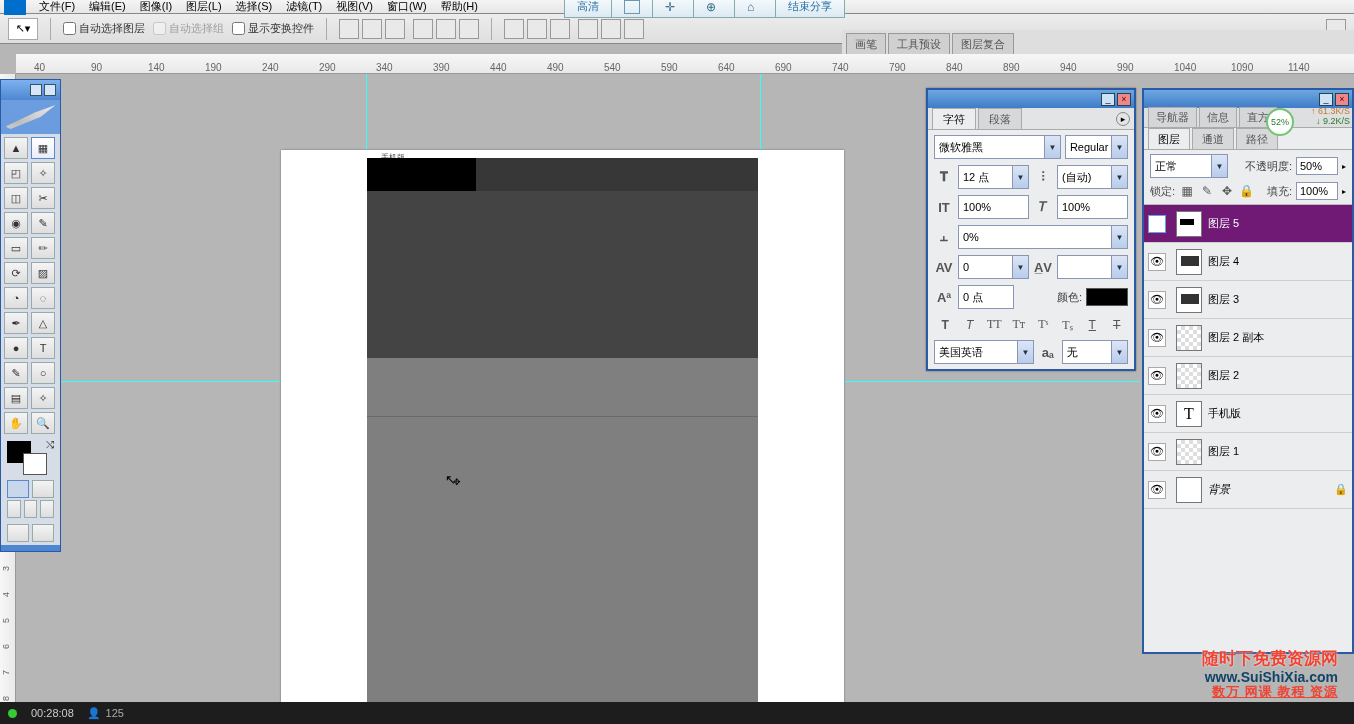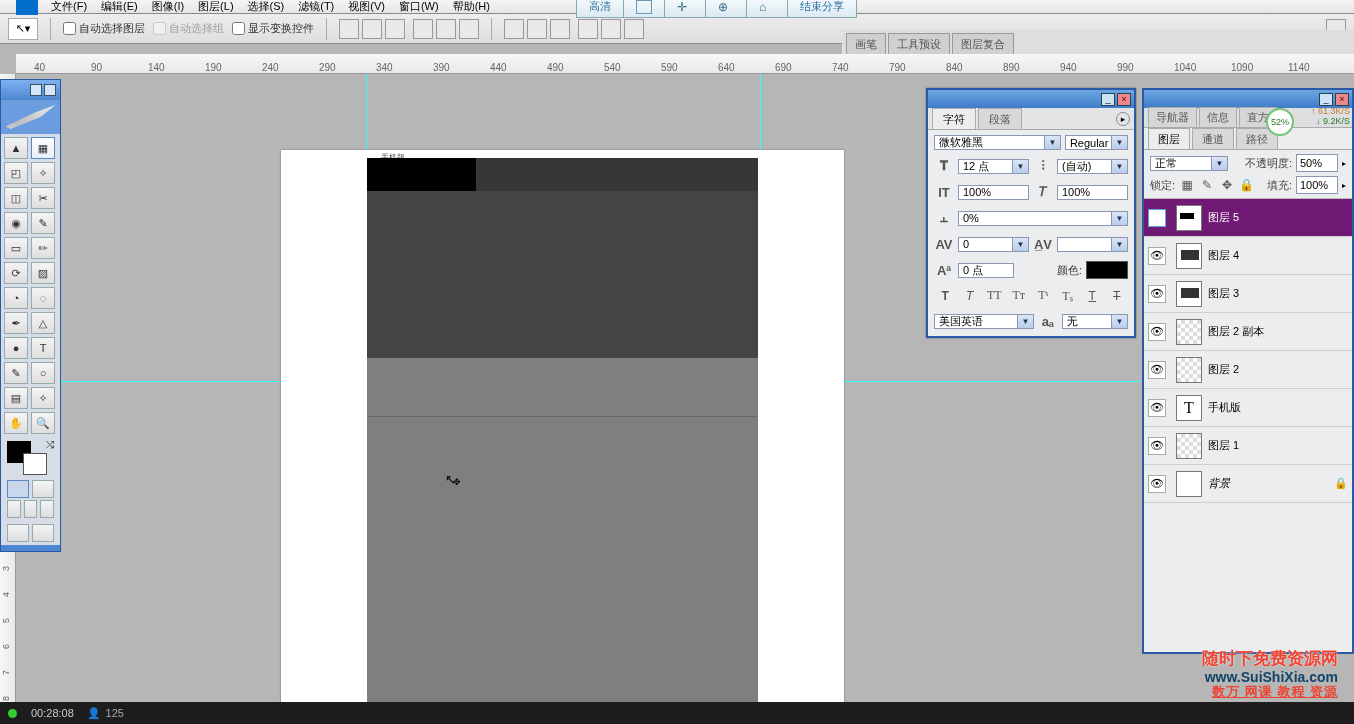--- a/index.html
+++ b/index.html
@@ -1,19 +1,19 @@
 <!DOCTYPE html>
 <html><head>
 <meta charset="utf-8">
 <style>
 * { margin: 0; padding: 0; box-sizing: border-box; font-family: "Microsoft YaHei", SimSun, Arial, sans-serif; }
 body { width: 1354px; height: 724px; background: #b6b6b6; overflow: hidden; position: relative; font-size: 11px; }
 
 
-.menubar { height: 14px; background: linear-gradient(#f5f5f5,#e6e6e6); display: flex; align-items: center; padding: 0 16px; border-bottom: 1px solid #888; }
+.menubar { height: 14px; background: linear-gradient(#f5f5f5,#e6e6e6); display: flex; align-items: center; padding: 0 4px; border-bottom: 1px solid #888; }
 .menubar .app-icon { width: 22px; height: 16px; background: #006fcc; margin-right: 6px; }
 .menubar .menu-item { padding: 3px 7px; cursor: pointer; color: #000; }
 .menubar .share-group { margin-left: 80px; display: flex; align-items: center; gap: 0; }
 .share-btn { height: 22px; padding: 3px 12px; border: 1px solid #8aa; background: linear-gradient(#f7fbfd,#dceaf2); color: #3a6b88; display: flex; align-items: center; justify-content: center; margin-left: -1px; }
 .share-btn.hd { color: #2a71a3; font-weight: 500; }
 .share-ico { width: 16px; height: 14px; border: 1px solid #6a99b5; }
 .share-ico.target{ border:none; font-size:12px; }
 .share-end { color:#2a71a3; }
 
 
@@ -78,21 +78,21 @@
 .char-panel { position:absolute; left:926px; top:88px; width:210px; background:#ecedef; border:2px solid #2a5aa5; box-shadow:0 0 2px rgba(0,0,0,.4); }
 .char-title { height:18px; background:linear-gradient(#6da7e0,#3f7cc9); display:flex; align-items:center; justify-content:flex-end; padding:0 3px; gap:2px; }
 .wnd-btn { width:14px; height:13px; border:1px solid #245; background:#cfe2f5; font-size:9px; display:flex; align-items:center; justify-content:center; }
 .wnd-btn.close{ background:#e88; color:#600; }
 .char-tabs { height:22px; display:flex; align-items:flex-end; border-bottom:1px solid #aaa; padding:0 4px; background:#e3e4e6;}
 .char-tab { padding:3px 10px 2px; background:#d7d8da; border:1px solid #aaa; border-bottom:none; margin-right:2px; color:#555; }
 .char-tab.active { background:#ecedef; color:#000; }
 .char-menu { margin-left:auto; align-self:center; width:14px; height:14px; border:1px solid #888; border-radius:50%; font-size:9px; display:flex; align-items:center; justify-content:center; }
 .char-body { padding:5px 6px; display:flex; flex-direction:column; gap:6px; }
 .row { display:flex; gap:4px; align-items:center; }
-.sel-box { height:15px; border:1px solid #8a96b3; background:#fff; display:flex; align-items:center; padding:0 4px; position:relative; flex:1; }
+.sel-box { height:24px; border:1px solid #8a96b3; background:#fff; display:flex; align-items:center; padding:0 4px; position:relative; flex:1; }
 .sel-box .dd { position:absolute; right:0; top:0; bottom:0; width:16px; background:linear-gradient(#dbe5f6,#b8cceb); border-left:1px solid #8a96b3; display:flex; align-items:center; justify-content:center; font-size:8px; color:#234; }
 .ico-col { width:20px; height:20px; display:flex; align-items:center; justify-content:center; color:#555; font-size:13px; font-weight:bold; }
 .tt-row { display:flex; gap:6px; justify-content:space-around; padding:2px 2px; }
 .tt { width:16px; height:15px; color:#555; font-size:12px; display:flex; align-items:center; justify-content:center; font-family:serif; }
 .color-sw { width:42px; height:18px; background:#000; border:1px solid #555; }
 .lbl{ color:#444; }
 
 
 .layers-panel { position:absolute; left:1142px; top:88px; right:0; bottom:70px; background:#ecedef; border:2px solid #2a5aa5; }
 .layers-title { height:18px; background:linear-gradient(#6da7e0,#3f7cc9); display:flex; justify-content:flex-end; align-items:center; padding:0 3px; gap:2px; }

